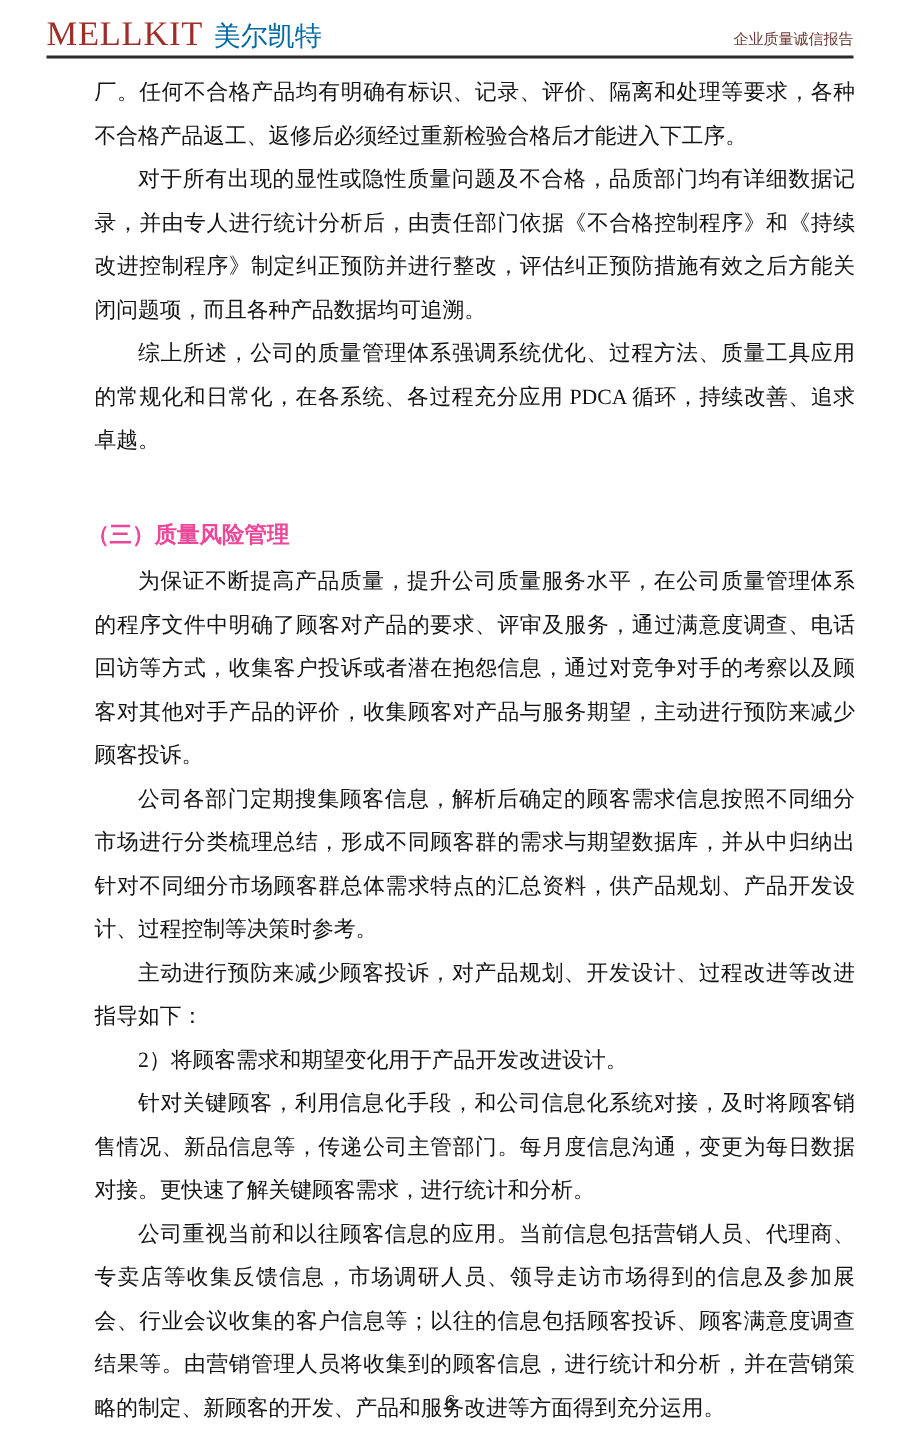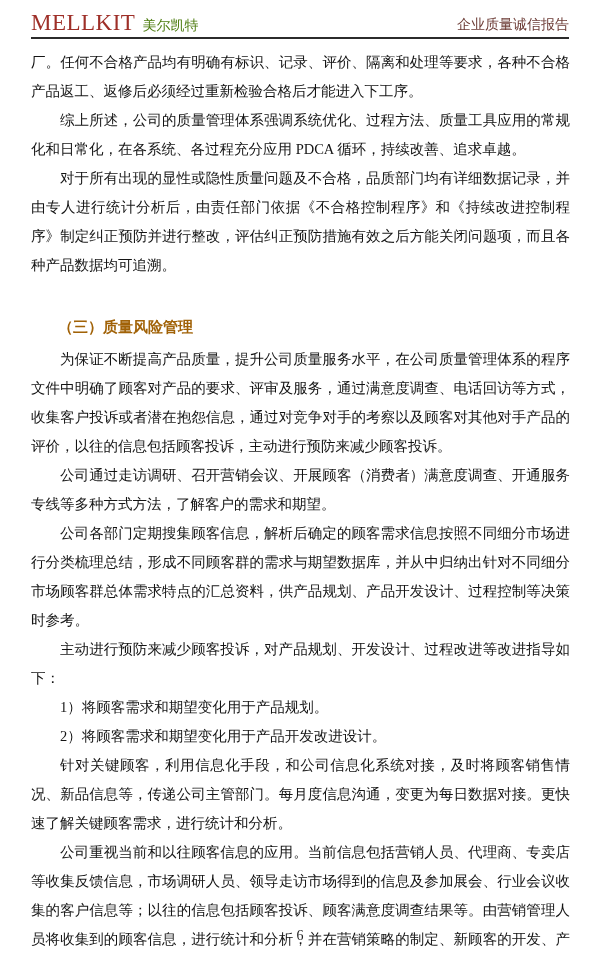--- a/index.html
+++ b/index.html
@@ -34,55 +34,54 @@
     gap: 7px;
     white-space: nowrap;
   }
   .logo-en {
     font-size: 23px;
     letter-spacing: 0.5px;
     color: #9e2f28;
     line-height: 1;
   }
   .logo-cn {
-    font-size: 14px;
-    color: #4d7c0f;
+    font-size: 18px;
+    color: #0369a1;
     line-height: 1;
   }
   .hdr-right {
-    font-size: 14px;
+    font-size: 10px;
     color: #6b3a34;
     line-height: 1;
     padding-bottom: 2px;
     white-space: nowrap;
   }
 
   
   .doc-body {
     position: absolute;
     top: 48px;
     left: 31px;
     right: 30px;
     font-size: 14.5px;
     line-height: 29px;
     color: #141414;
     text-align: justify;
   }
-  .para { text-indent: 2em; }
+  .para { text-indent: 2em; margin-left: 32px; }
   .para.no-indent { text-indent: 0; }
   .sec-heading {
     font-size: 15px;
     font-weight: bold;
-    color: #a16207;
+    color: #ec4899;
     text-indent: 1.8em;
     margin-top: 34px;
     margin-bottom: 2px;
     line-height: 29px;
     text-align: left;
-    font-family: Liberation Mono, monospace;
   }
 
   
   .ftr {
     position: absolute;
     bottom: 14px;
     left: 0;
     right: 0;
     text-align: center;
   }
@@ -99,30 +98,28 @@
   <header class="hdr">
     <div class="hdr-left">
       <span class="logo-en">MELLKIT</span>
       <span class="logo-cn">美尔凯特</span>
     </div>
     <div class="hdr-right">企业质量诚信报告</div>
   </header>
 
   <main class="doc-body">
     <p class="para no-indent">厂。任何不合格产品均有明确有标识、记录、评价、隔离和处理等要求，各种不合格产品返工、返修后必须经过重新检验合格后才能进入下工序。</p>
+    <p class="para">对于所有出现的显性或隐性质量问题及不合格，品质部门均有详细数据记录，并由专人进行统计分析后，由责任部门依据《不合格控制程序》和《持续改进控制程序》制定纠正预防并进行整改，评估纠正预防措施有效之后方能关闭问题项，而且各种产品数据均可追溯。</p>
     <p class="para">综上所述，公司的质量管理体系强调系统优化、过程方法、质量工具应用的常规化和日常化，在各系统、各过程充分应用 PDCA 循环，持续改善、追求卓越。</p>
-    <p class="para">对于所有出现的显性或隐性质量问题及不合格，品质部门均有详细数据记录，并由专人进行统计分析后，由责任部门依据《不合格控制程序》和《持续改进控制程序》制定纠正预防并进行整改，评估纠正预防措施有效之后方能关闭问题项，而且各种产品数据均可追溯。</p>
 
     <h3 class="sec-heading">（三）质量风险管理</h3>
 
-    <p class="para">为保证不断提高产品质量，提升公司质量服务水平，在公司质量管理体系的程序文件中明确了顾客对产品的要求、评审及服务，通过满意度调查、电话回访等方式，收集客户投诉或者潜在抱怨信息，通过对竞争对手的考察以及顾客对其他对手产品的评价，以往的信息包括顾客投诉，主动进行预防来减少顾客投诉。</p>
-    <p class="para">公司通过走访调研、召开营销会议、开展顾客（消费者）满意度调查、开通服务专线等多种方式方法，了解客户的需求和期望。</p>
+    <p class="para">为保证不断提高产品质量，提升公司质量服务水平，在公司质量管理体系的程序文件中明确了顾客对产品的要求、评审及服务，通过满意度调查、电话回访等方式，收集客户投诉或者潜在抱怨信息，通过对竞争对手的考察以及顾客对其他对手产品的评价，收集顾客对产品与服务期望，主动进行预防来减少顾客投诉。</p>
     <p class="para">公司各部门定期搜集顾客信息，解析后确定的顾客需求信息按照不同细分市场进行分类梳理总结，形成不同顾客群的需求与期望数据库，并从中归纳出针对不同细分市场顾客群总体需求特点的汇总资料，供产品规划、产品开发设计、过程控制等决策时参考。</p>
     <p class="para">主动进行预防来减少顾客投诉，对产品规划、开发设计、过程改进等改进指导如下：</p>
-    <p class="para">1）将顾客需求和期望变化用于产品规划。</p>
     <p class="para">2）将顾客需求和期望变化用于产品开发改进设计。</p>
     <p class="para">针对关键顾客，利用信息化手段，和公司信息化系统对接，及时将顾客销售情况、新品信息等，传递公司主管部门。每月度信息沟通，变更为每日数据对接。更快速了解关键顾客需求，进行统计和分析。</p>
     <p class="para">公司重视当前和以往顾客信息的应用。当前信息包括营销人员、代理商、专卖店等收集反馈信息，市场调研人员、领导走访市场得到的信息及参加展会、行业会议收集的客户信息等；以往的信息包括顾客投诉、顾客满意度调查结果等。由营销管理人员将收集到的顾客信息，进行统计和分析，并在营销策略的制定、新顾客的开发、产品和服务改进等方面得到充分运用。</p>
   </main>
 
   <footer class="ftr">
     <span class="pageno">6</span>
   </footer>
 
 </div>

